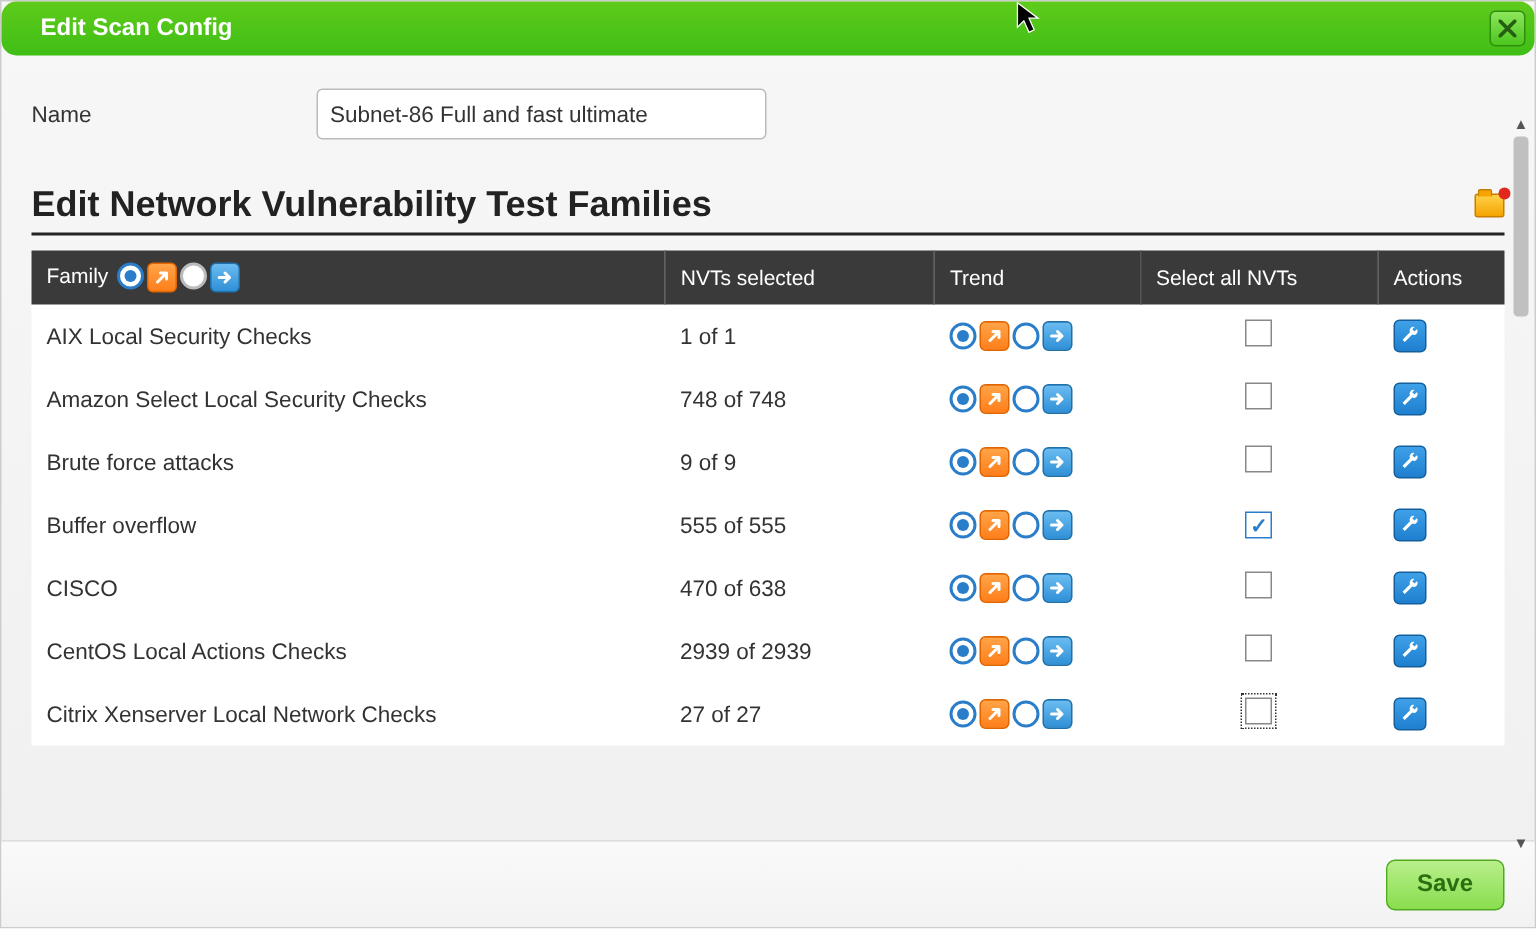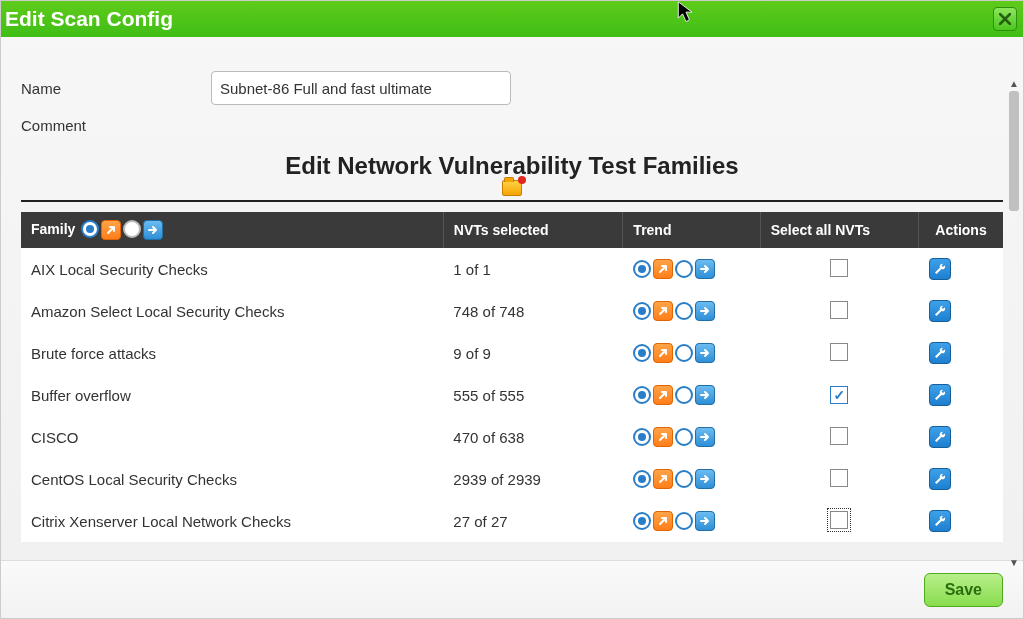--- a/index.html
+++ b/index.html
@@ -7,24 +7,25 @@
   .dialog {
     width: 1024px; height: 619px; position: relative;
     border: 1px solid #ccc;
     background: linear-gradient(#f7f7f7,#f0f0f0);
   }
   .titlebar {
     height: 36px;
     background: linear-gradient(#5fcb1a, #3fbe16);
     color: #fff;
     font-weight: bold;
-    font-size: 21px;
+    font-size: 16px;
     display: flex; align-items: center;
-    padding: 0 4px;
+    padding: 0 26px;
     position: relative;
+    border-radius: 10px;
   }
   .titlebar .close {
     position: absolute; right: 6px; top: 6px;
     width: 24px; height: 24px;
     border: 1px solid #2e8f0f;
     border-radius: 4px;
     background: linear-gradient(#8de65c,#4cc51e);
     color: #265e10;
     display: flex; align-items: center; justify-content: center;
     font-weight: bold; font-size: 16px;
@@ -38,40 +39,38 @@
   .body-wrap {
     position: relative;
     height: calc(100% - 36px);
     display: flex; flex-direction: column;
   }
   .scroll-pane {
     flex: 1 1 auto;
     overflow: hidden;
     padding: 10px 20px 0 20px;
     position: relative;
-    margin-top: 12px;
   }
   
   .vscroll {
     position: absolute; right: 2px; top: 40px; width: 14px; height: calc(100% - 90px);
   }
   .vscroll .arrow { height: 12px; display: flex; align-items:center; justify-content:center; color:#555; font-size:10px; cursor:pointer; }
   .vscroll .track { position: absolute; top: 14px; bottom: 14px; left: 0; right: 0; }
   .vscroll .thumb { position: absolute; top: 0; left: 2px; right: 2px; height: 120px; background:#c0c0c0; border-radius: 3px; }
   .form-row { display: flex; align-items: center; margin: 12px 0; }
   .form-row .lbl { width: 190px; font-size: 15px; }
   .form-row input[type=text] {
     width: 300px; height: 34px; padding: 4px 8px;
     border: 1px solid #bbb; border-radius: 4px;
     background: #fff; font-size: 15px; color:#333;
   }
   .section-head {
     display:flex; align-items:center; justify-content: space-between;
     margin-top: 18px;
-    flex-direction: column;
   }
   .section-head h2 {
     margin: 0; font-size: 24px; font-weight: bold; color:#222;
   }
   .folder-icon {
     width: 20px; height: 16px; position: relative; display:inline-block;
   }
   .folder-icon::before {
     content:""; position:absolute; inset:0;
     background: linear-gradient(#ffd24a,#f5a400);
@@ -87,24 +86,24 @@
     background:#e0281e; border-radius:50%;
   }
   hr.section-line { border:0; border-top:2px solid #222; margin:4px 0 0 0; }
 
   table.families {
     width: 100%; border-collapse: collapse; margin-top: 10px;
     background:#fff;
   }
   table.families thead th {
     background: #3a3a3a; color:#fff; text-align:left; font-size:14px;
-    padding: 8px 10px; font-weight: bold;
+    padding: 8px 10px; font-weight: normal;
     border-right:1px solid #555;
   }
-  table.families thead th:last-child { border-right:none;text-align:center; }
+  table.families thead th:last-child { border-right:none; }
   table.families tbody td {
     padding: 10px 10px; font-size:15px; vertical-align: middle;
   }
   .col-family { width: 400px; }
   .col-nvts   { width: 170px; }
   .col-trend  { width: 130px; }
   .col-select { width: 150px; text-align:center; }
   .col-actions{ width: 80px; }
   table.families tbody td.col-select { text-align:center; }
   .header-icons { display:inline-flex; gap:2px; vertical-align:middle; margin-left:2px; }
@@ -169,21 +168,20 @@
 
   <div class="body-wrap">
 
     <div class="scroll-pane">
 
       <div class="form-row">
         <div class="lbl">Name</div>
         <input type="text" value="Subnet-86 Full and fast ultimate" style="">
       </div>
       <div class="form-row">
-        <div class="lbl">Comment</div>
       </div>
 
       <div class="section-head">
         <h2>Edit Network Vulnerability Test Families</h2>
         <span class="folder-icon">
             <span class="folder-dot"></span>
           </span>
       </div>
       <hr class="section-line">
 
@@ -335,21 +333,21 @@
                   </span>
                 </span></td>
               <td class="col-select"><span class="sel-check"></span></td>
               <td class="col-actions"><span class="action-btn">
                   <span><svg width="12" height="12" viewBox="0 0 24 24">
                       <path d="M22 6a5 5 0 0 1-7 6L5 22l-3-3L12 9a5 5 0 0 1 6-7l-3 3 3 3 3-3z" fill="#fff"></path>
                     </svg></span>
                 </span></td>
             </tr>
             <tr>
-              <td class="col-family">CentOS Local Security Checks</td>
+              <td class="col-family">CentOS Local Actions Checks</td>
               <td class="col-nvts">2939 of 2939</td>
               <td class="col-trend"><span class="trend-group">
                   <span class="trend-radio checked"></span>
                   <span class="mini-icon mini-orange">
                     <svg width="10" height="10" viewBox="0 0 10 10">
                       <path d="M2 8 L8 2 M4 2 H8 V6" stroke="#fff" stroke-width="2" fill="none" stroke-linecap="round" stroke-linejoin="round"></path>
                     </svg>
                   </span>
                   <span class="trend-radio"></span>
                   <span class="mini-icon mini-blue">

